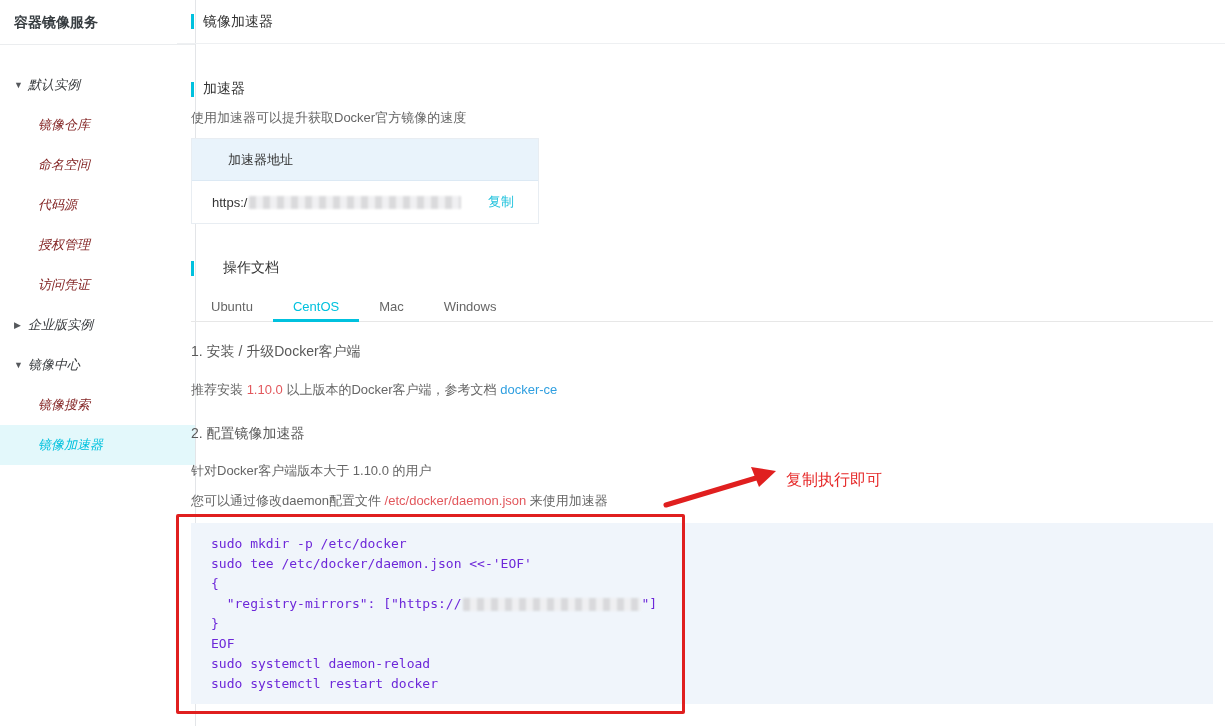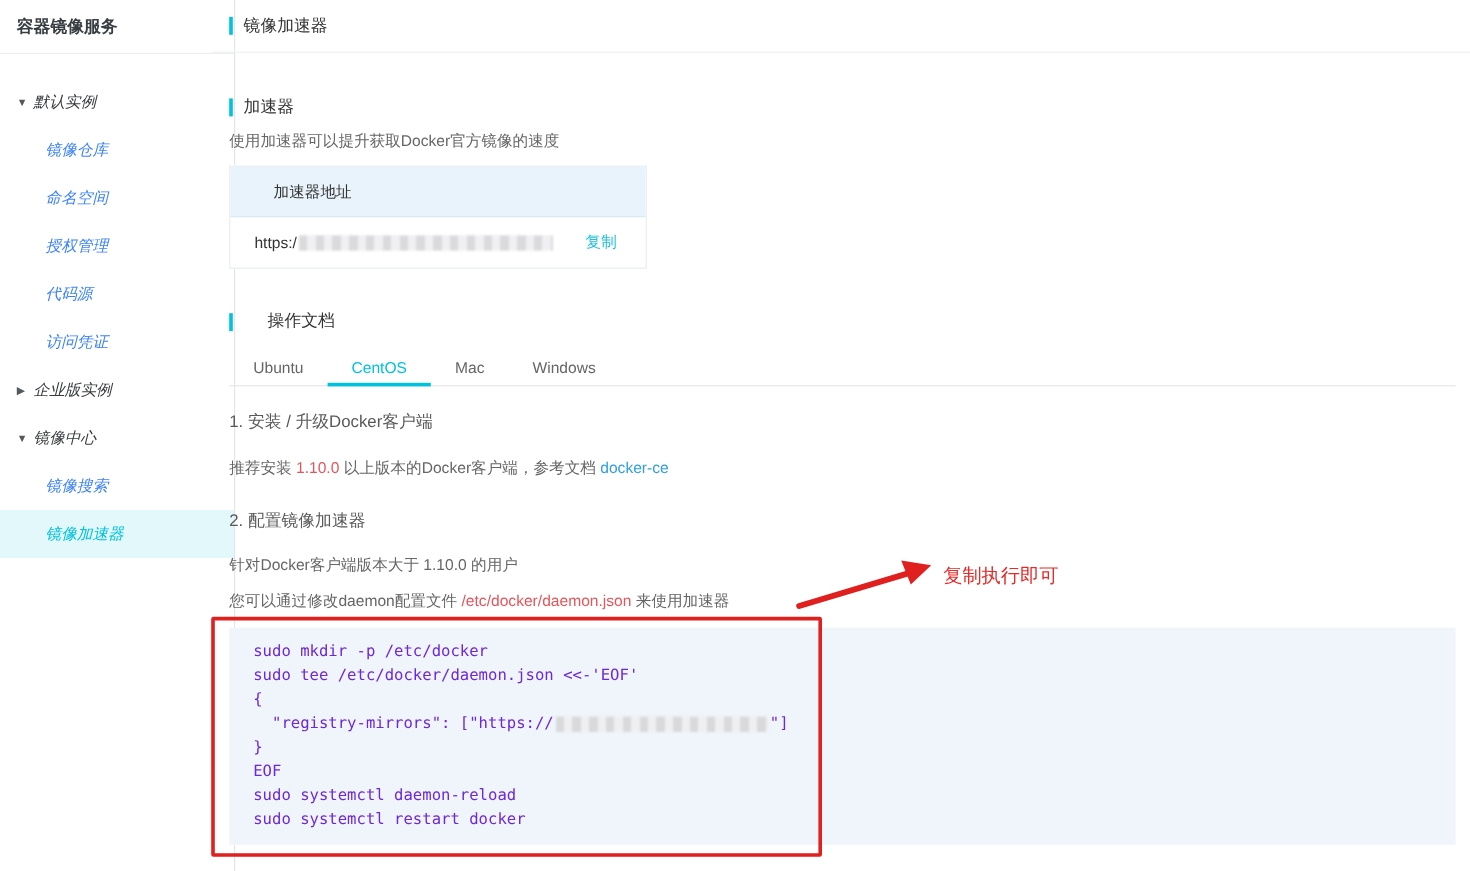--- a/index.html
+++ b/index.html
@@ -12,21 +12,21 @@
              background:#fff; border-right:1px solid #e3e5e8; }
   .sidebar-title { height:45px; line-height:45px; padding-left:14px;
                    font-size:14px; font-weight:bold; color:#373d41;
                    border-bottom:1px solid #ebedef; }
   .side-menu { padding-top:20px;font-style:italic; }
   .side-group, .side-item { height:40px; line-height:40px; font-size:13px;
                             cursor:pointer; white-space:nowrap; }
   .side-group { padding-left:14px; color:#383b3e; }
   .side-group .tri { display:inline-block; font-size:9px; color:#55585c;
                      width:14px; vertical-align:1px; }
-  .side-item { padding-left:38px; color:#3b82f6; }
+  .side-item { padding-left:38px; color:#7f1d1d; }
   .side-item.active { background:#e3f8fb; color:#00c1de; }
 
   
   .content { position:absolute; left:177px; top:0; width:1048px; height:726px; }
   .page-header { position:absolute; left:0; top:0; right:0; height:44px;
                  border-bottom:1px solid #eef0f2; display:flex; align-items:center;
                  padding-left:14px; }
   .bar { display:inline-block; width:3px; height:15px; background:#00c1de;
          margin-right:9px; vertical-align:-2px; }
   .sec-title { font-size:14px; color:#333; display:flex; align-items:center; }
@@ -83,22 +83,22 @@
 
   <div class="sidebar">
     <div class="sidebar-title">容器镜像服务</div>
     <div class="side-menu">
 
       <div class="side-group">
         <span class="tri">▼</span><span>默认实例</span>
       </div>
       <div class="side-item">镜像仓库</div>
       <div class="side-item">命名空间</div>
+      <div class="side-item">代码源</div>
       <div class="side-item">授权管理</div>
-      <div class="side-item">代码源</div>
       <div class="side-item">访问凭证</div>
 
       <div class="side-group">
         <span class="tri">▶</span><span>企业版实例</span>
       </div>
 
       <div class="side-group">
         <span class="tri">▼</span><span>镜像中心</span>
       </div>
       <div class="side-item">镜像搜索</div>

